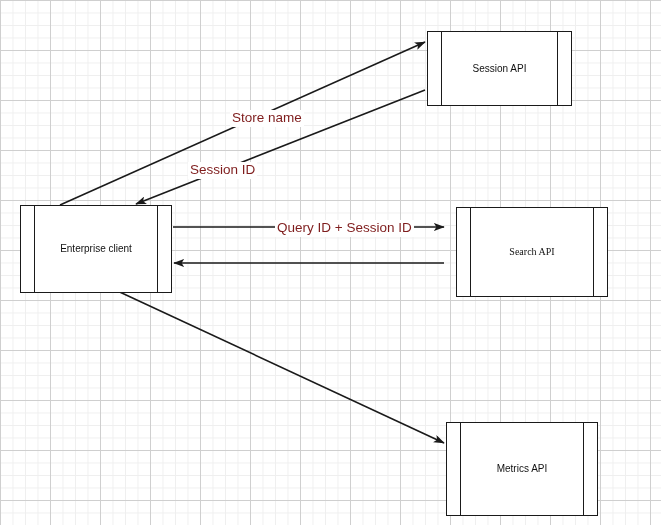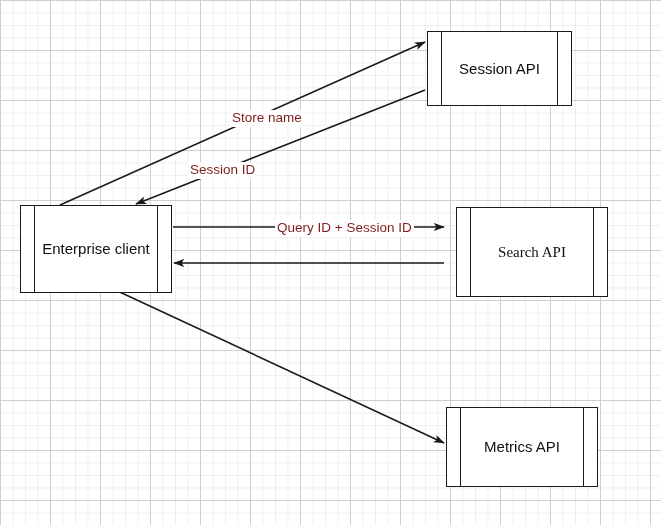--- a/index.html
+++ b/index.html
@@ -47,21 +47,21 @@
   .node .bar-r {
     position: absolute;
     top: 0;
     bottom: 0;
     width: 0;
     border-left: 1.6px solid #1a1a1a;
   }
   .node .bar-l { left: 13px; }
   .node .bar-r { right: 13px; }
   .node .node-label {
-    font-size: 15px;
+    font-size: 10px;
     color: #111111;
     line-height: 1.2;
     text-align: center;
     user-select: none;
     z-index: 2;
   }
   .edge-label {
     position: absolute;
     background: #ffffff;
     color: #7f1d1d;
@@ -106,21 +106,21 @@
     <span class="bar-r"></span>
     <span class="node-label">Session API</span>
   </div>
 
   <div class="node" style="left:456px; top:207px; width:152px; height:90px;font-family:Liberation Serif, serif;">
     <span class="bar-l"></span>
     <span class="bar-r"></span>
     <span class="node-label">Search API</span>
   </div>
 
-  <div class="node" style="left:446px; top:407px; width:152px; height:80px;">
+  <div class="node" style="left:446px; top:422px; width:152px; height:94px;">
     <span class="bar-l"></span>
     <span class="bar-r"></span>
     <span class="node-label">Metrics API</span>
   </div>
 
   <div class="edge-label" style="left:230px; top:110px;">Store name</div>
 
   <div class="edge-label" style="left:188px; top:162px;">Session ID</div>
 
   <div class="edge-label" style="left:275px; top:220px;">Query ID + Session ID</div>

